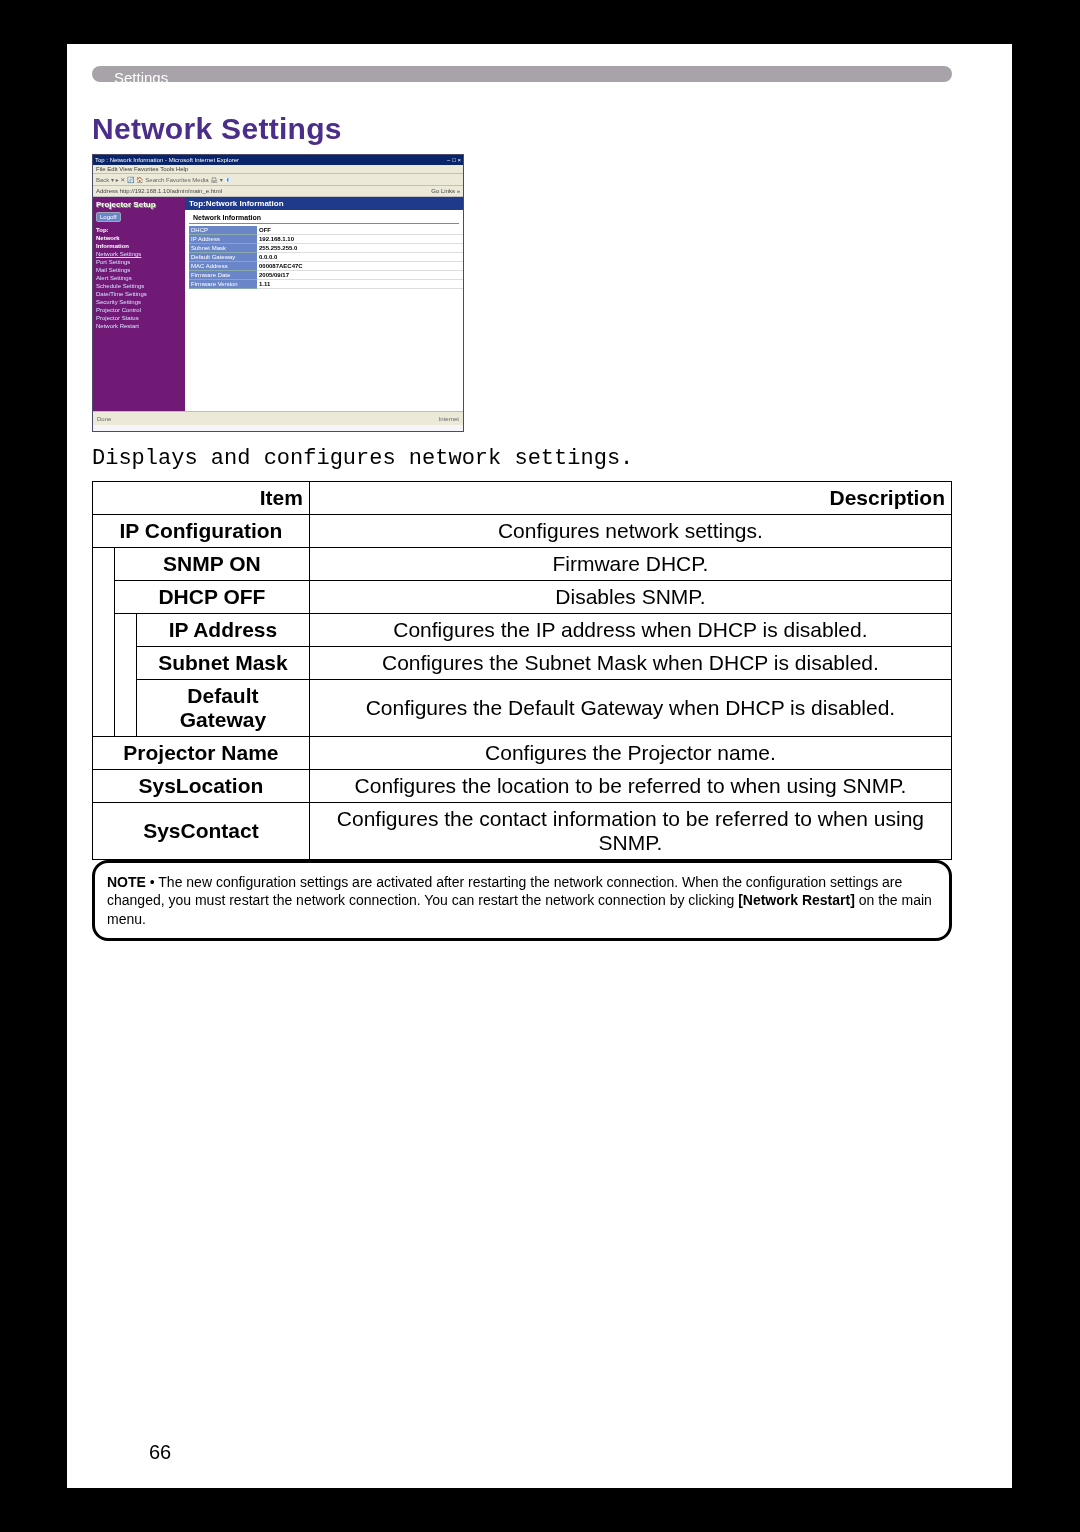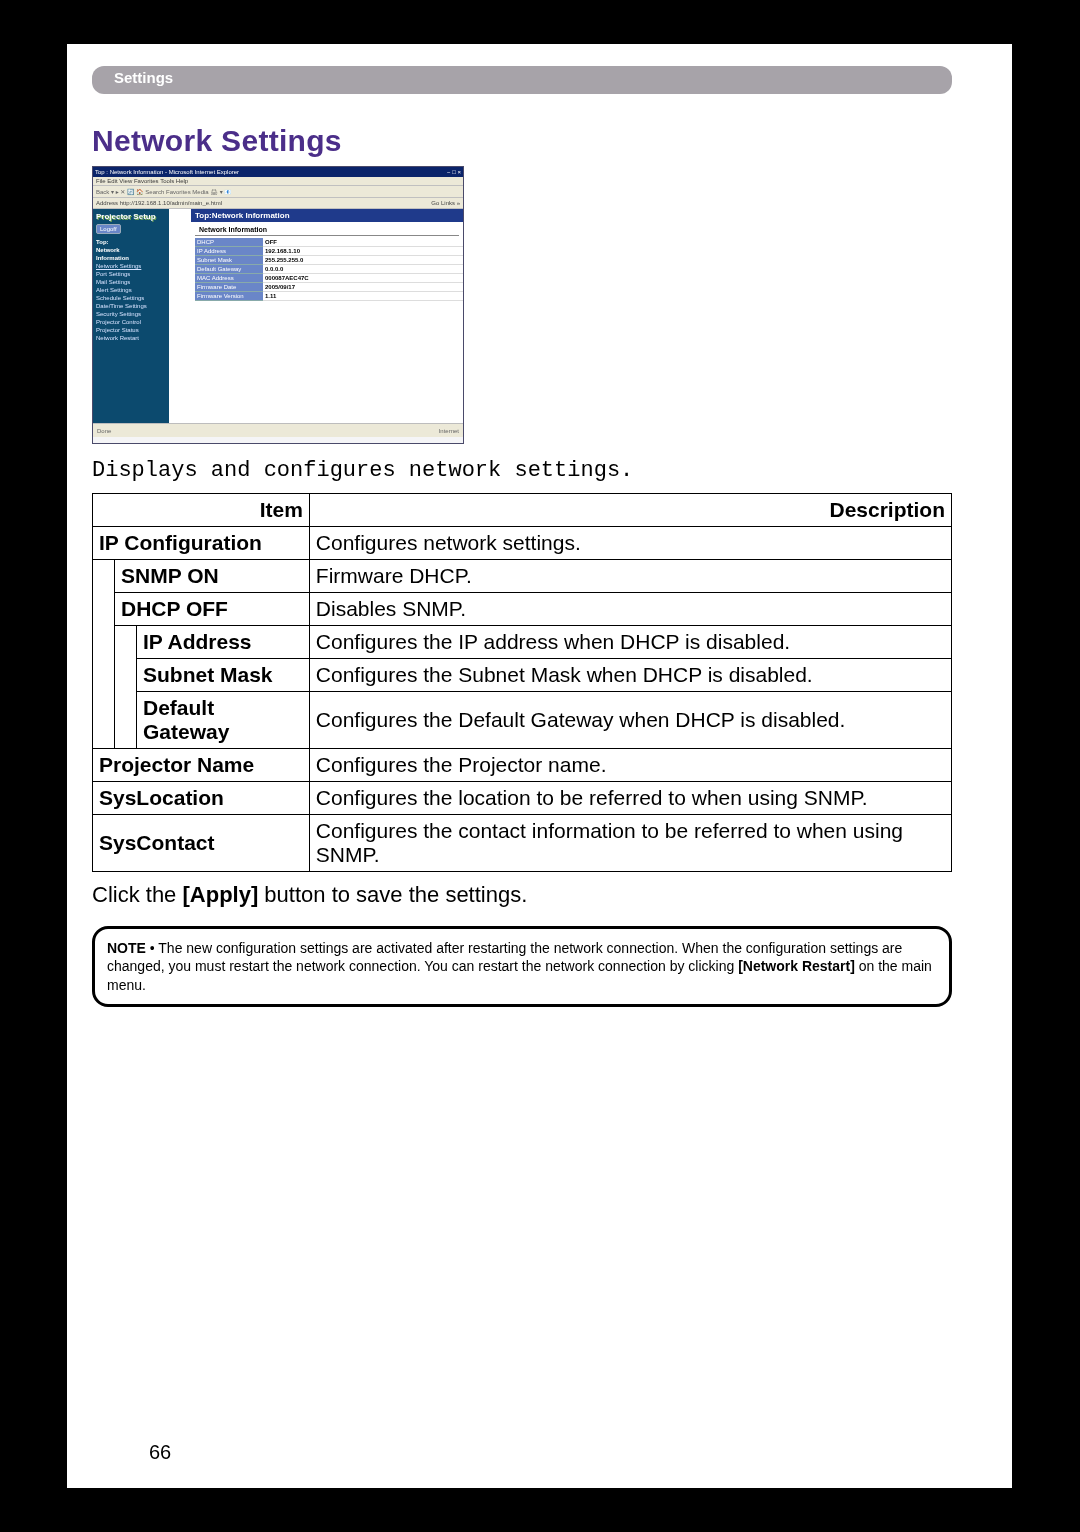--- a/index.html
+++ b/index.html
@@ -16,25 +16,25 @@
     left: 67px;
     top: 44px;
     width: 945px;
     height: 1444px;
     background: #fff;
     padding: 22px 60px 22px 25px;
   }
   .banner {
     background: #a7a3a9;
     border-radius: 12px;
-    height: 28px;
+    height: 16px;
     line-height: 24px;
     padding-left: 22px;
     color: #fff;
-    font-weight: bold;
+    font-weight: normal;
     font-size: 15px;
     margin-bottom: 30px;
   }
   .heading {
     color: #4b2e89;
     font-weight: 900;
     font-size: 30px;
     margin-bottom: 8px;
     letter-spacing: 0.3px;
   }
@@ -76,22 +76,22 @@
     background:#ece9d8;
     font-size:6px;
     padding:2px 3px;
     color:#444;
     border-bottom:1px solid #c0c0c0;
     display:flex;
     justify-content:space-between;
   }
   .ss-body { display:flex; height:214px; }
   .ss-side {
-    width:76px;
-    background:#0c4a6e;
+    width:92px;
+    background:#701a75;
     color:#fff;
     padding:3px;
   }
   .ss-side-title {
     color:#fff;
     font-weight:bold;
     text-shadow:1px 1px 0 #7a5;
     font-size:8px;
   }
   .ss-logout {
@@ -105,21 +105,21 @@
     border:1px solid #9ab;
   }
   .ss-side-link {
     color:#d5e2ff;
     font-size:6px;
     margin:2px 0;
     cursor:pointer;
   }
   .ss-side-link.bold { font-weight:bold; color:#fff; }
   .ss-side-link.active { text-decoration:underline; }
-  .ss-main { flex:1; background:#fff;padding-left:22px; }
+  .ss-main { flex:1; background:#fff; }
   .ss-main-head {
     background:#1f3a8b;
     color:#fff;
     font-weight:bold;
     font-size:8px;
     padding:2px 4px;
   }
   .ss-main-sub {
     font-weight:bold;
     font-size:7px;
@@ -161,21 +161,21 @@
   }
   table.desc {
     border-collapse: collapse;
     width: 100%;
     font-size: 21px;
   }
   table.desc td, table.desc th {
     border: 1px solid #000;
     padding: 4px 6px;
     vertical-align: middle;
-    text-align: left;
+    text-align: center;
   }
   table.desc th { font-weight: bold; text-align: right; }
   .item-col { font-weight: bold; }
   .indent1 { width: 22px; border-right:none !important; }
   .indent2 { width: 22px; border-right:none !important; }
   .instr {
     font-size: 22px;
     margin: 10px 0 18px;
   }
   .notebox {
@@ -314,23 +314,20 @@
       <td colspan="3" class="item-col">SysLocation</td>
       <td>Configures the location to be referred to when using SNMP.</td>
     </tr>
     <tr>
       <td colspan="3" class="item-col">SysContact</td>
       <td>Configures the contact information to be referred to when using SNMP.</td>
     </tr>
   </tbody>
     </table>
 
-  <div class="instr">
-    <span>Click the </span><b>[Apply]</b><span> button to save the settings.</span>
-  </div>
 
   <div class="notebox">
     <div>
       <b>NOTE</b><span> • The new configuration settings are activated after restarting the network connection. When the configuration settings are changed, you must restart the network connection. You can restart the network connection by clicking </span><b>[Network Restart]</b><span> on the main menu.</span>
     </div>
   </div>
 
   <div class="pagenum">66</div>
 </div>
 

